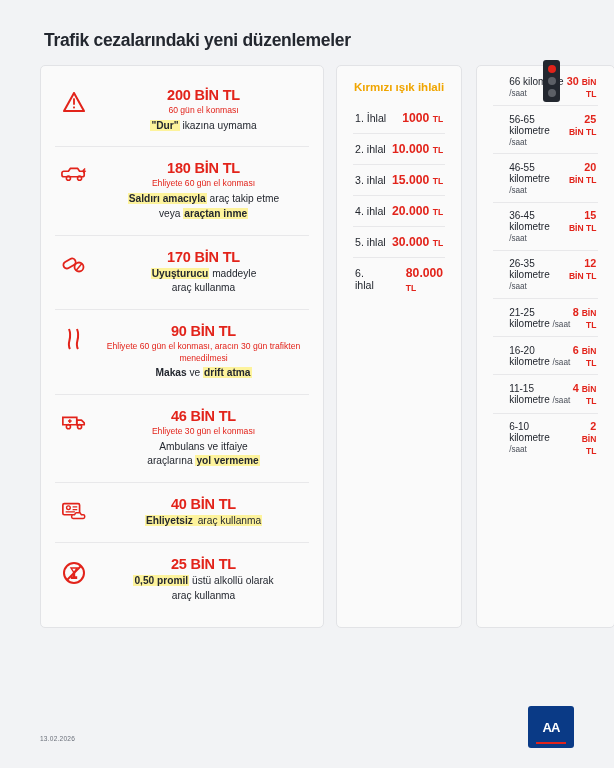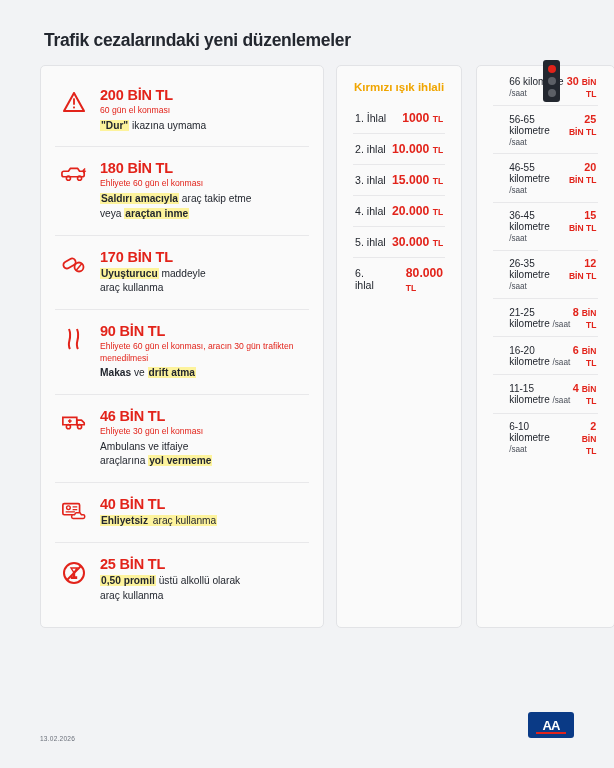--- a/index.html
+++ b/index.html
@@ -34,20 +34,21 @@
   }
 
   
   .fine-list { padding: 8px 14px 10px 14px; }
   .fine-row {
     display: flex;
     gap: 11px;
     padding: 13px 2px 13px 4px;
     border-bottom: 1px solid #e8e8ea;
     align-items: flex-start;
+    text-align: center;
   }
   .fine-row:last-child { border-bottom: none; }
   .ficon {
     width: 30px;
     min-width: 30px;
     padding-top: 5px;
     display: flex;
     justify-content: center;
   }
   .fbody { flex: 1; }
@@ -140,23 +141,23 @@
     position: absolute;
     left: 40px;
     bottom: 26px;
     font-size: 6.6px;
     color: #6b707a;
     letter-spacing: 0.2px;
   }
   .logo {
     position: absolute;
     right: 40px;
-    bottom: 30px;
+    bottom: 20px;
     width: 46px;
-    height: 26px;
+    height: 42px;
     background: #0a3a86;
     border-radius: 3px;
     display: flex;
     align-items: center;
     justify-content: center;
   }
   .logo .aa {
     color: #ffffff;
     font-weight: bold;
     font-size: 13px;

